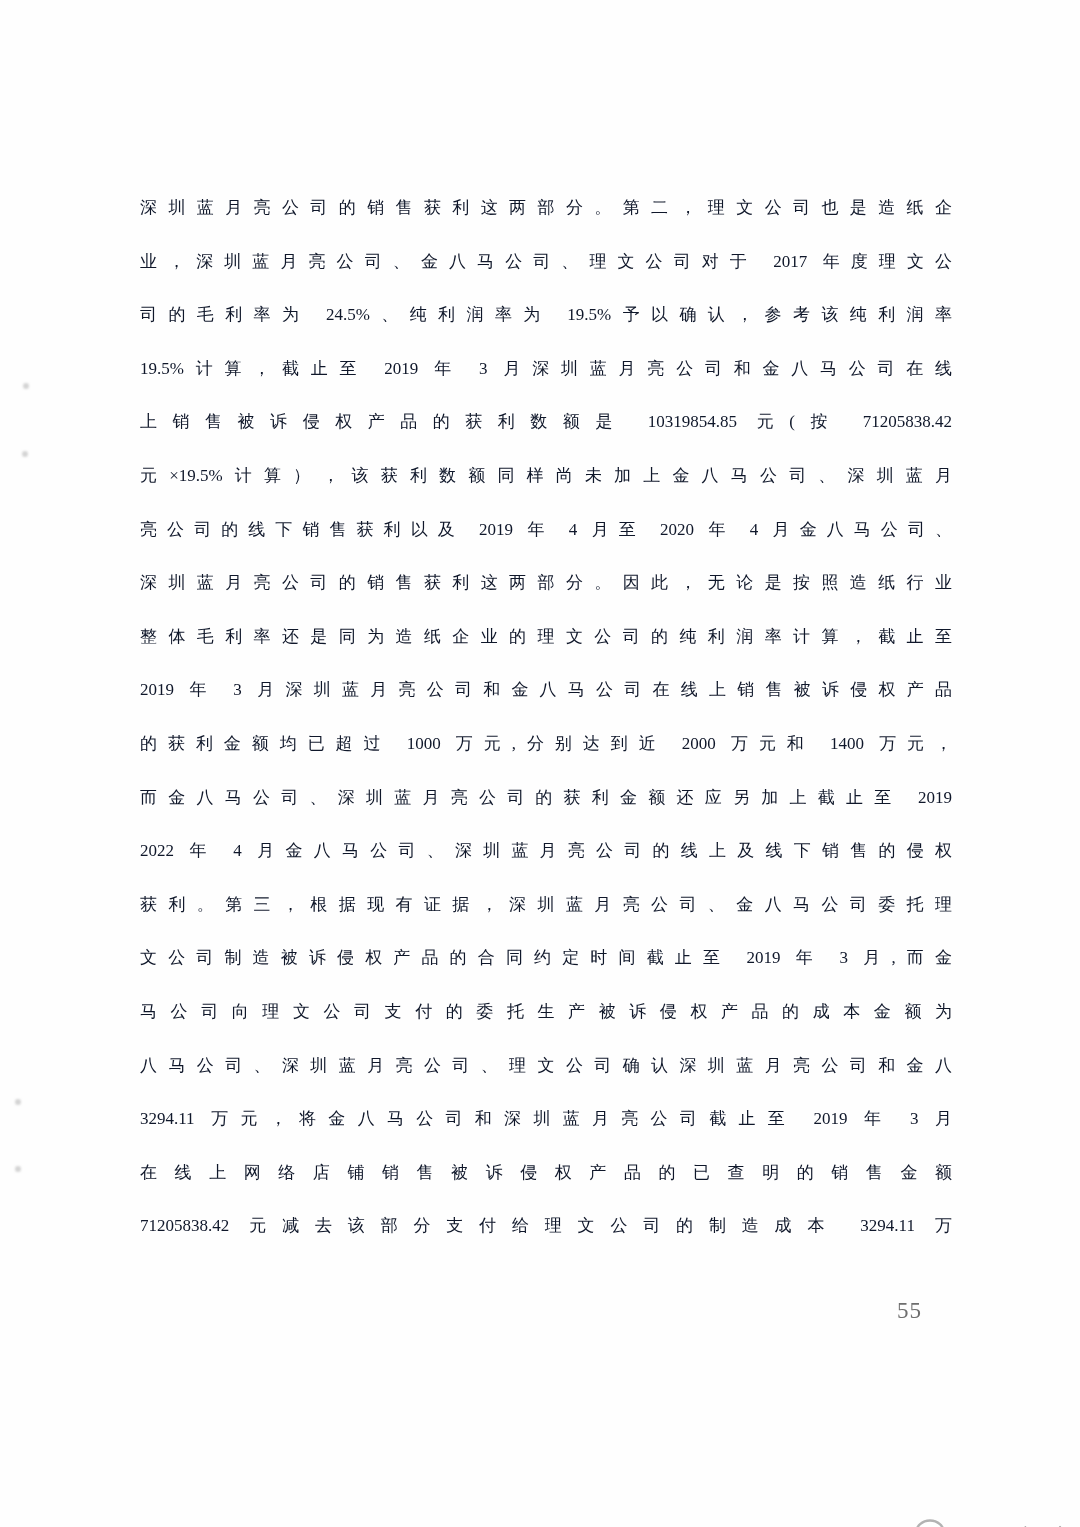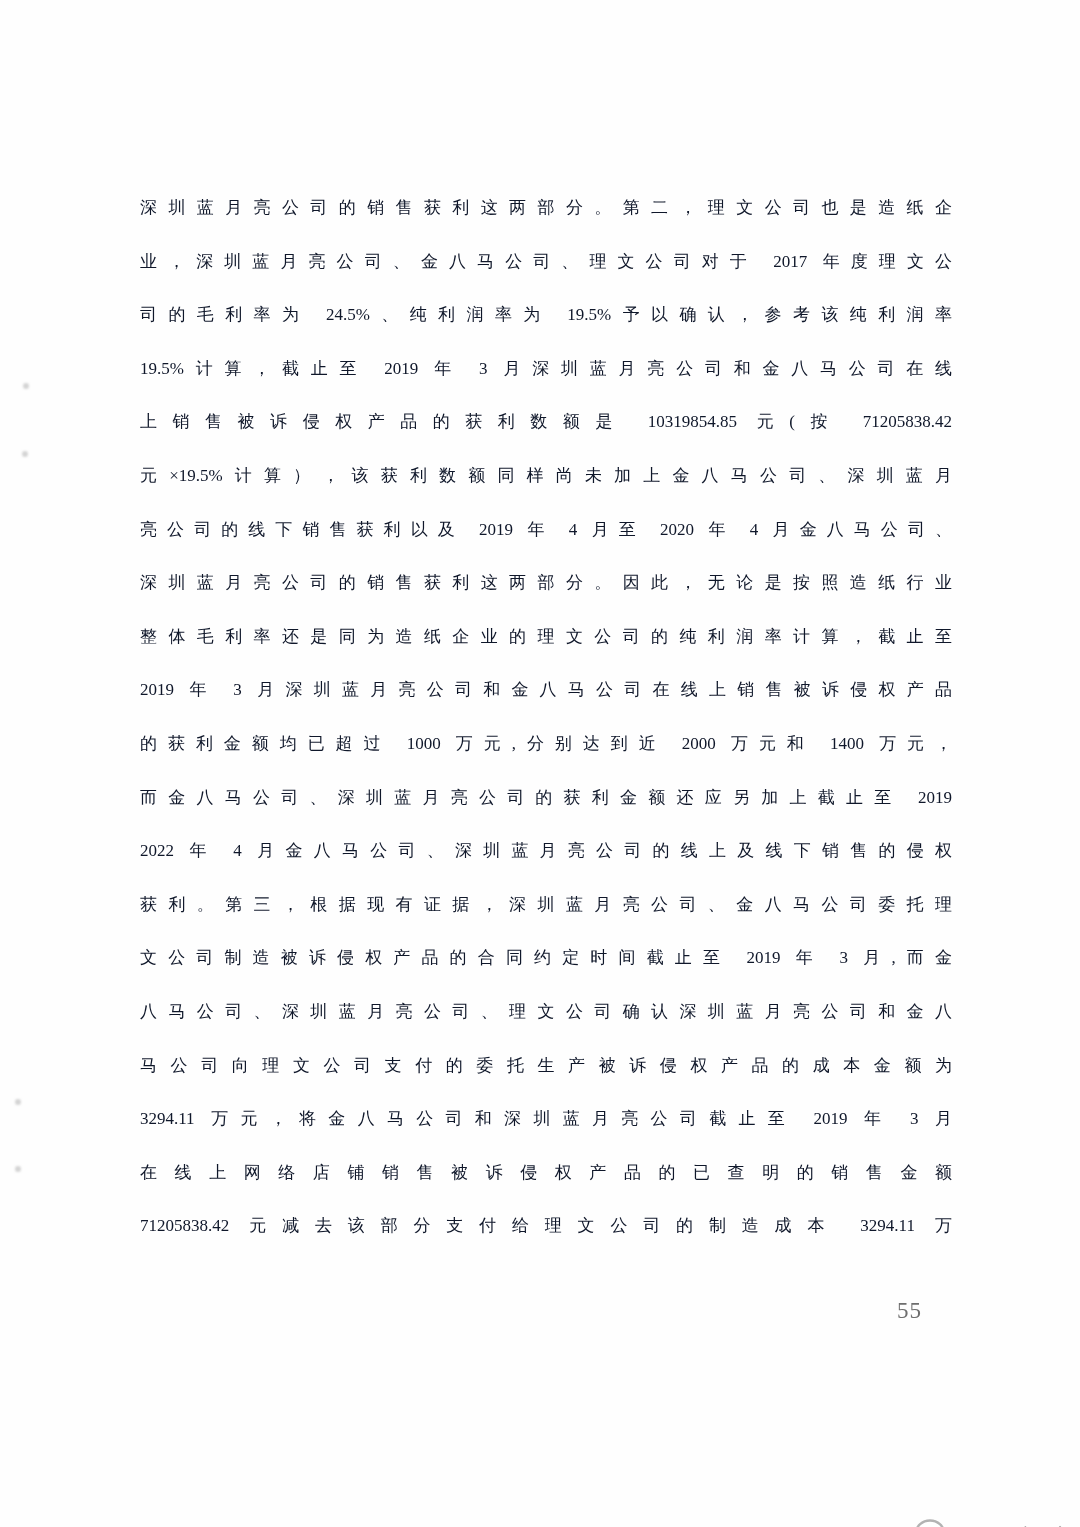--- a/index.html
+++ b/index.html
@@ -90,22 +90,22 @@
     <div class="tline">元×19.5%计算），该获利数额同样尚未加上金八马公司、深圳蓝月</div>
     <div class="tline">亮公司的线下销售获利以及 2019 年 4 月至 2020 年 4 月金八马公司、</div>
     <div class="tline">深圳蓝月亮公司的销售获利这两部分。因此，无论是按照造纸行业</div>
     <div class="tline">整体毛利率还是同为造纸企业的理文公司的纯利润率计算，截止至</div>
     <div class="tline">2019 年 3 月深圳蓝月亮公司和金八马公司在线上销售被诉侵权产品</div>
     <div class="tline">的获利金额均已超过 1000 万元,分别达到近 2000 万元和 1400 万元，</div>
     <div class="tline">而金八马公司、深圳蓝月亮公司的获利金额还应另加上截止至 2019</div>
     <div class="tline">2022 年 4 月金八马公司、深圳蓝月亮公司的线上及线下销售的侵权</div>
     <div class="tline">获利。第三，根据现有证据，深圳蓝月亮公司、金八马公司委托理</div>
     <div class="tline">文公司制造被诉侵权产品的合同约定时间截止至 2019 年 3 月,而金</div>
+    <div class="tline">马公司向理文公司支付的委托生产被诉侵权产品的成本金额为</div>
     <div class="tline">八马公司、深圳蓝月亮公司、理文公司确认深圳蓝月亮公司和金八</div>
-    <div class="tline">马公司向理文公司支付的委托生产被诉侵权产品的成本金额为</div>
     <div class="tline">3294.11 万元，将金八马公司和深圳蓝月亮公司截止至 2019 年 3 月</div>
     <div class="tline">在线上网络店铺销售被诉侵权产品的已查明的销售金额</div>
     <div class="tline">71205838.42 元减去该部分支付给理文公司的制造成本 3294.11 万</div>
   </div>
 
   <div class="pageno">55</div>
 
   <div class="watermark">
     <span class="wm-icon">
       <svg viewBox="0 0 52 48" width="52" height="48" xmlns="http://www.w3.org/2000/svg">

